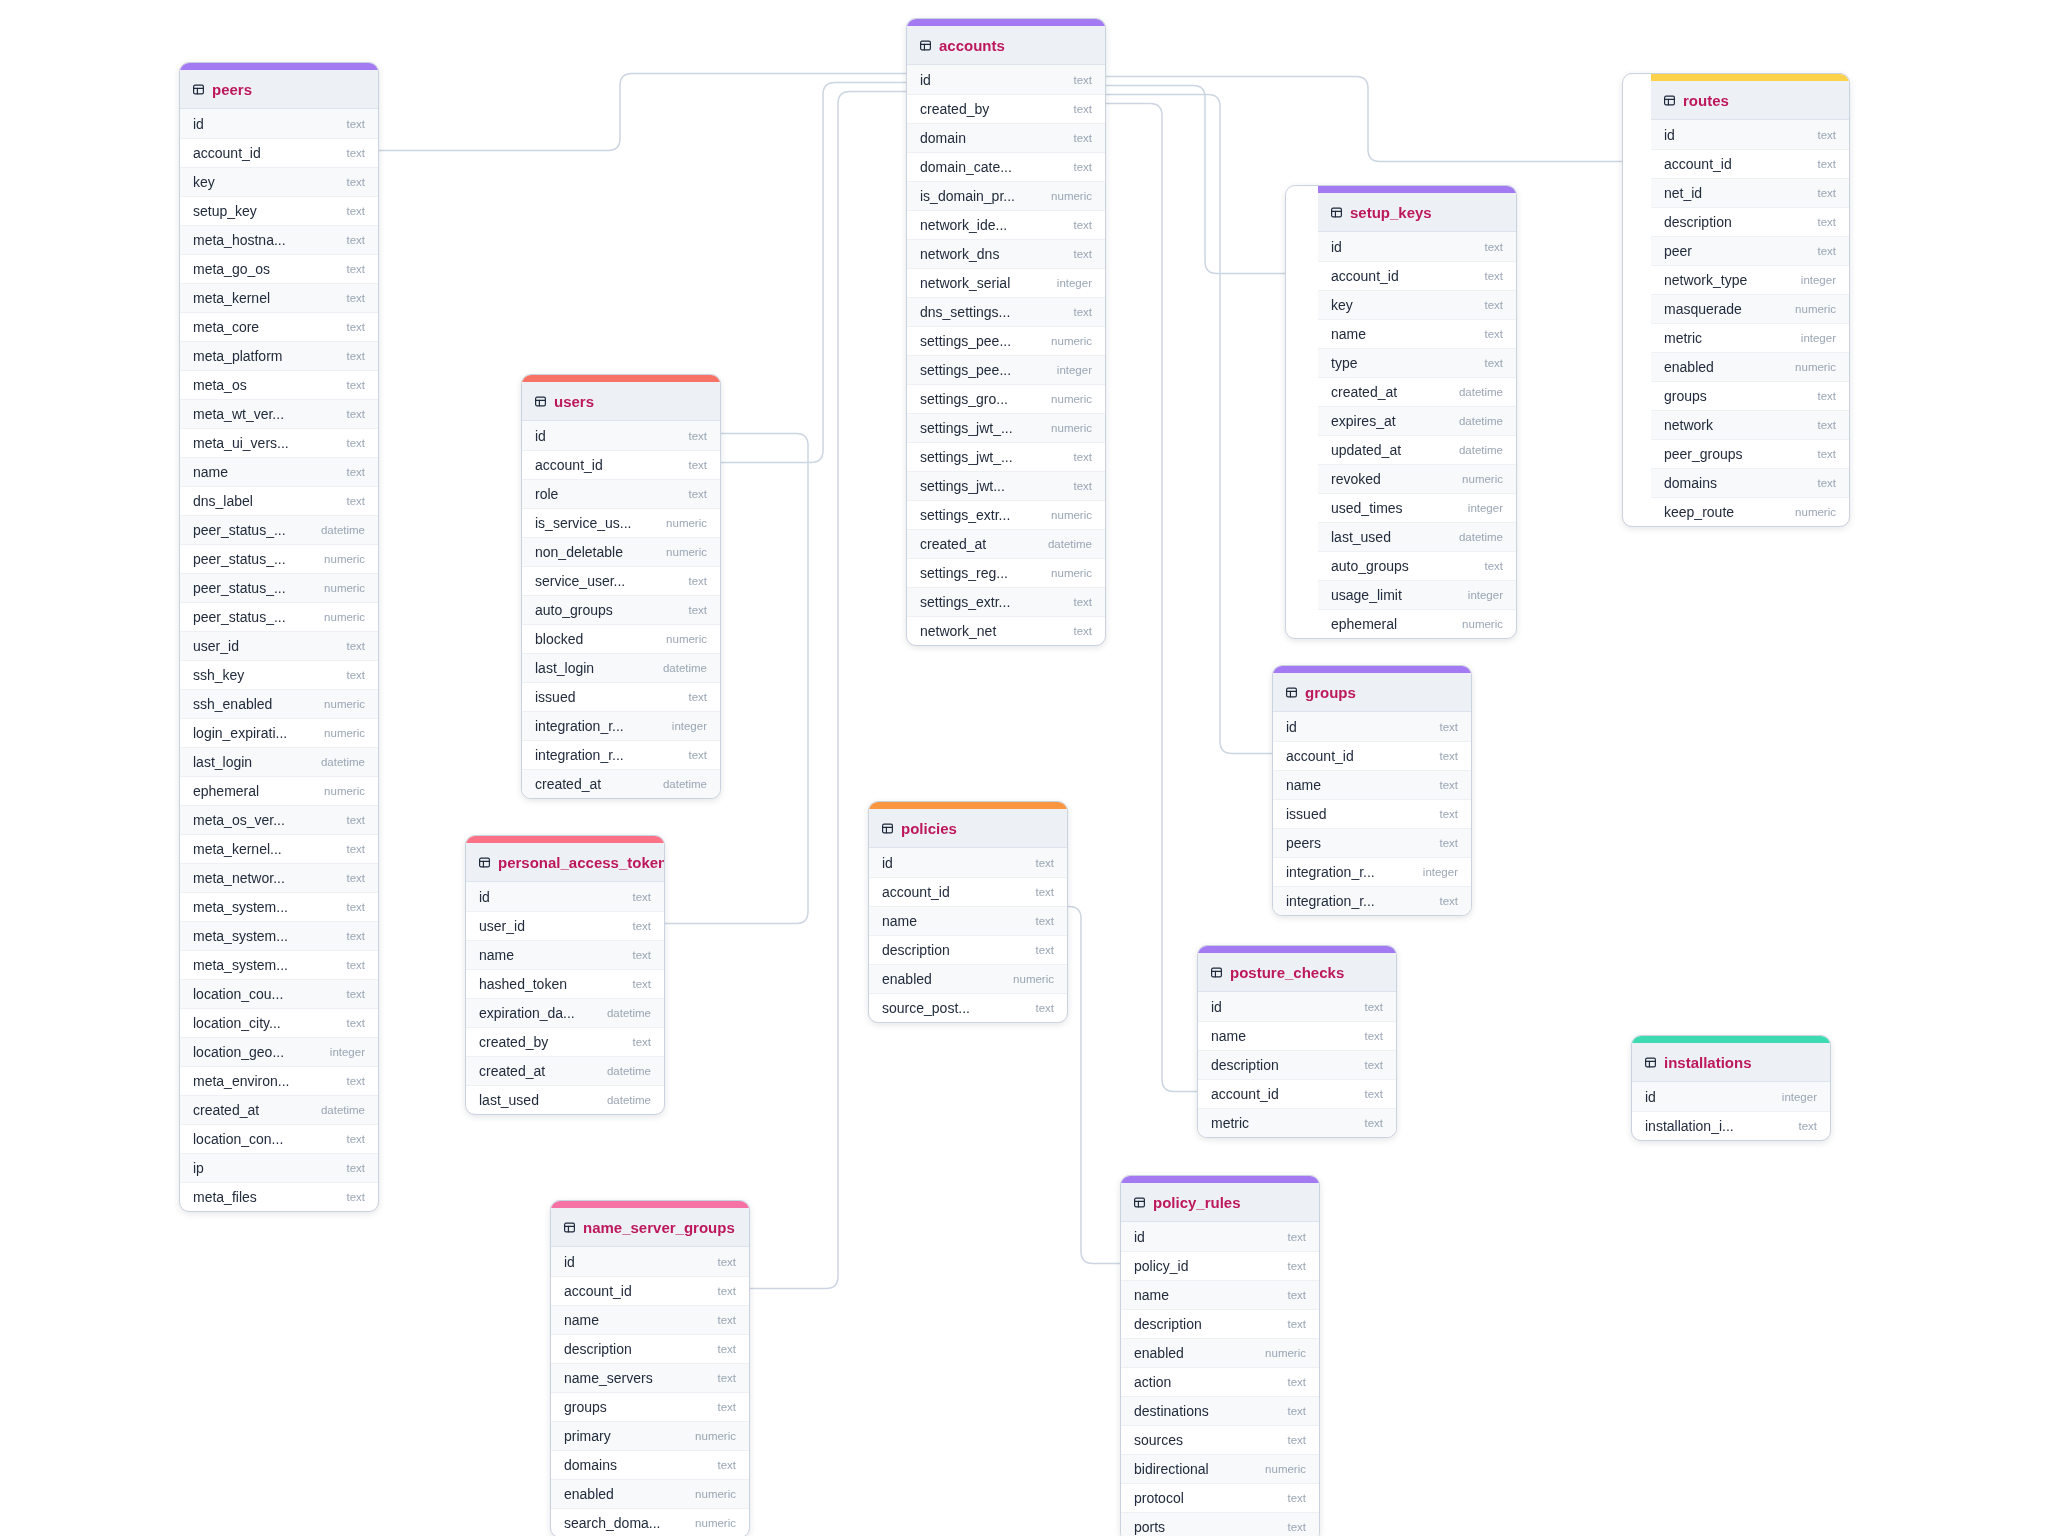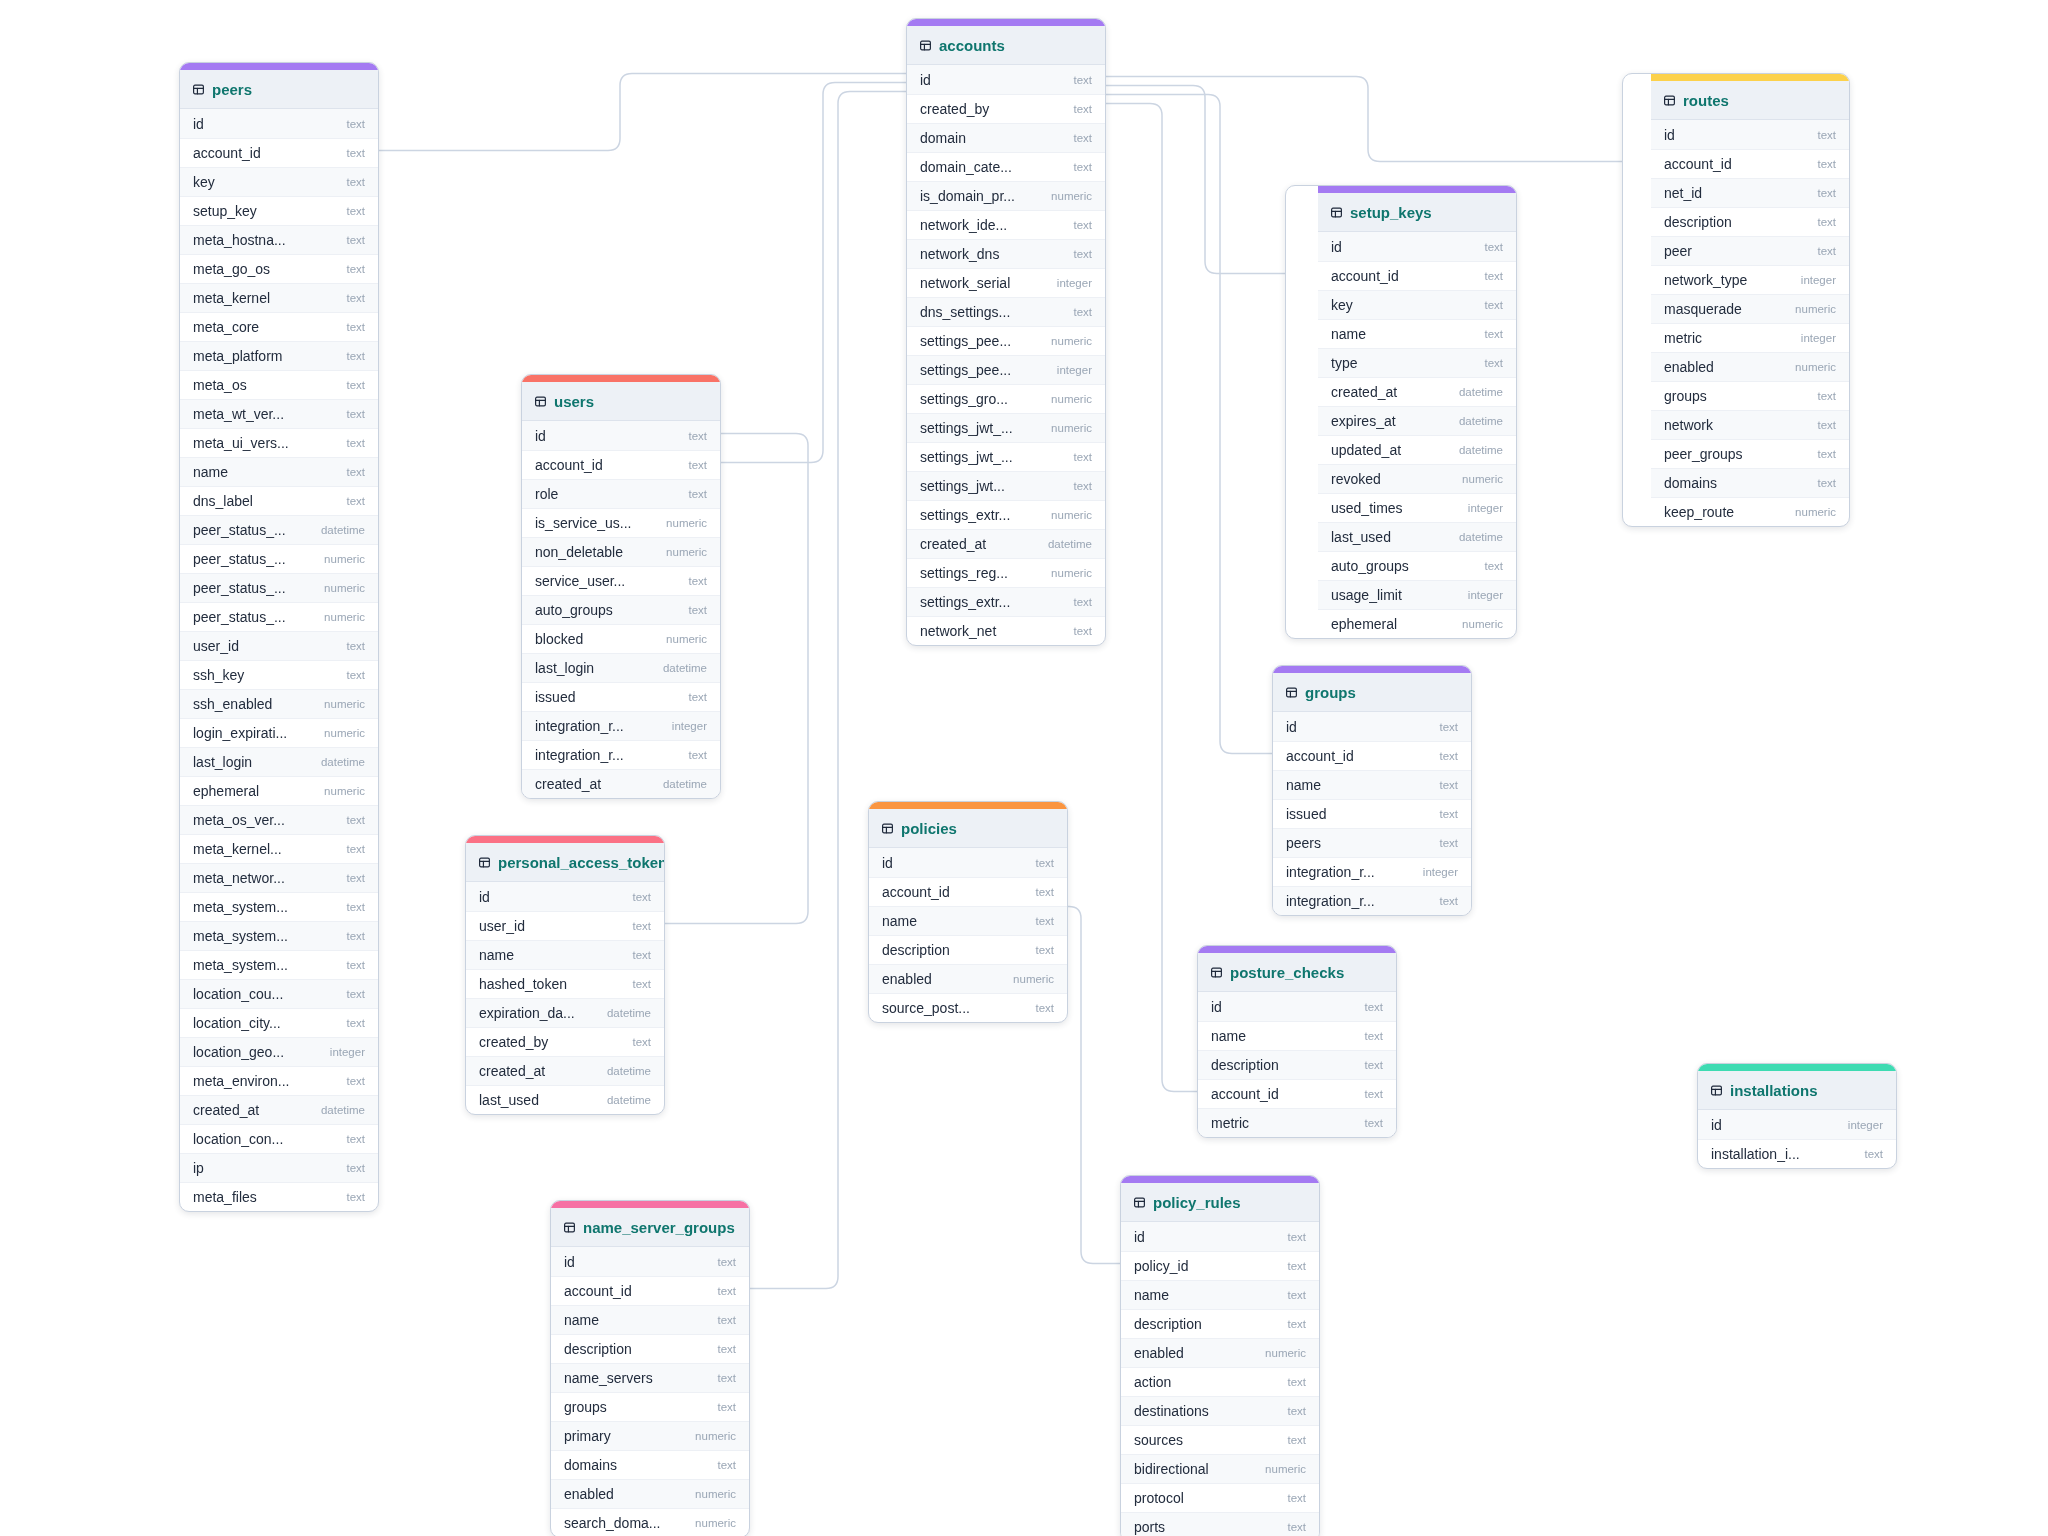--- a/index.html
+++ b/index.html
@@ -12,21 +12,21 @@
   .table-card{
     position:absolute;background:#ffffff;
     border:1px solid #c9d2df;border-radius:10px;
     box-shadow:0 2px 6px rgba(30,41,59,.12);
     overflow:hidden;width:198px;
   }
   .color-bar{height:7px;}
   .table-header{
     height:38px;display:flex;align-items:center;gap:7px;
     padding:0 12px;background:#edf1f6;border-bottom:1px solid #dde3ec;
-    font-weight:bold;font-size:15px;color:#0f766e;
+    font-weight:bold;font-size:15px;color:#be185d;
   }
   .t-icon{display:flex;align-items:center;}
   .rows{}
   .field-row{
     height:29px;display:flex;align-items:center;justify-content:space-between;
     padding:0 13px;box-sizing:border-box;
   }
   .field-row:nth-child(odd){background:#f7f9fb;}
   .field-row + .field-row{border-top:1px solid #edf0f5;}
   .f-name{font-size:14px;color:#222c3d;white-space:nowrap;}
@@ -790,21 +790,21 @@
           <div class="field-row">
             <span class="f-name">domains</span>
             <span class="f-type">text</span>
           </div>
           <div class="field-row">
             <span class="f-name">keep_route</span>
             <span class="f-type">numeric</span>
           </div>
         </div>
       </div>
-      <div class="table-card" style="left: 1697px; top: 1035px; width: 198px; margin-top: 28px;">
+      <div class="table-card" style="left: 1631px; top: 1035px; width: 198px;">
         <div class="color-bar" style="background: rgb(62, 219, 178);"></div>
         <div class="table-header">
           <span class="t-icon">
             <svg width="13" height="13" viewBox="0 0 24 24" fill="none" stroke="#1e293b" stroke-width="2.2" stroke-linecap="round" stroke-linejoin="round">
               <rect x="3" y="4" width="18" height="16" rx="2.5"></rect>
               <line x1="3" y1="10" x2="21" y2="10"></line>
               <line x1="10" y1="10" x2="10" y2="20"></line>
             </svg>
           </span>
           <span class="t-name">installations</span>

